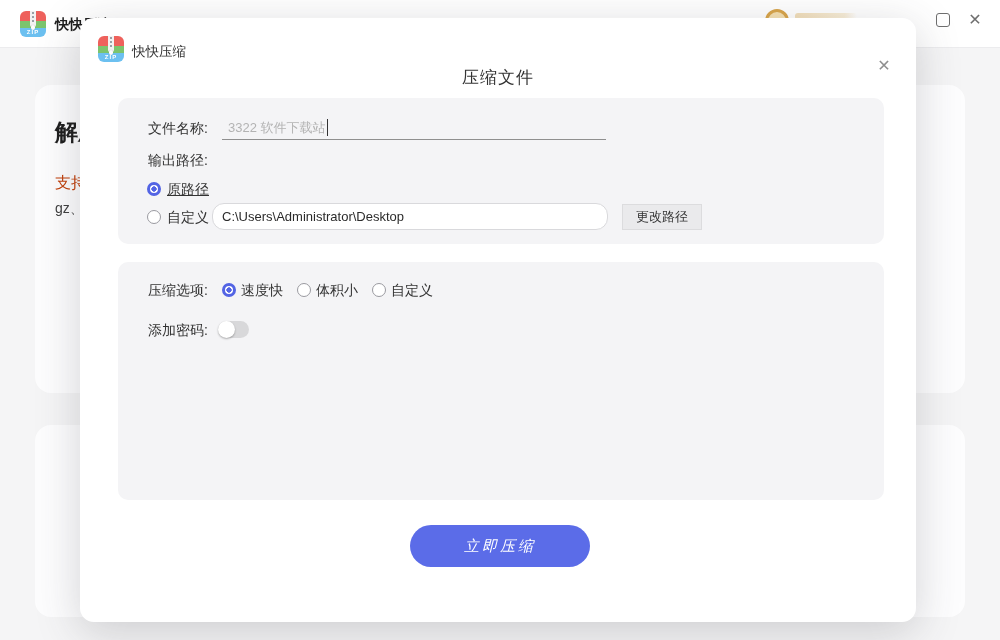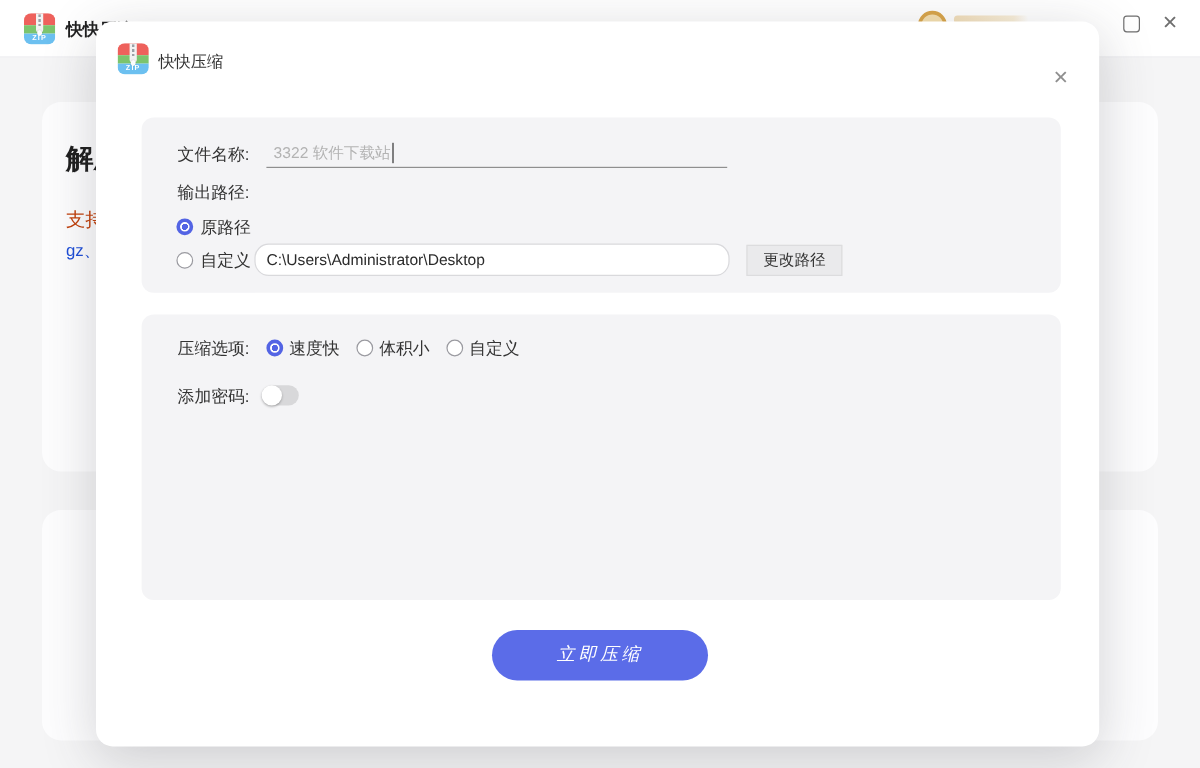--- a/index.html
+++ b/index.html
@@ -26,21 +26,21 @@
   .winbtn { position:absolute; z-index:1; }
   .btn-min { left:898px; top:21px; width:11px; height:2px; background:#6f6f6f; }
   .btn-max { left:936px; top:13px; width:14px; height:14px; border:1.7px solid #6f6f6f; border-radius:3px; background:transparent; }
   .btn-close-main { left:964px; top:8px; width:22px; height:24px; font-size:16px; color:#6f6f6f; text-align:center; line-height:24px; }
 
   .bg-card { position:absolute; background:#fdfdfe; border-radius:16px; z-index:1; }
   .bg-card-1 { left:35px; top:85px; width:930px; height:308px; }
   .bg-card-2 { left:35px; top:425px; width:930px; height:192px; }
   .bg-heading { position:absolute; left:20px; top:32px; font-size:23px; font-weight:bold; color:#1e1e1e; }
   .bg-line1 { position:absolute; left:20px; top:88px; font-size:16px; color:#c2410c; }
-  .bg-line2 { position:absolute; left:20px; top:115px; font-size:14px; color:#1d4ed8; }
+  .bg-line2 { position:absolute; left:20px; top:115px; font-size:14px; color:#404040; }
 
   
   .dialog { position:absolute; left:80px; top:18px; width:836px; height:604px; background:#fff; border-radius:14px;
             box-shadow:0 10px 45px rgba(60,60,70,.22); z-index:10; }
   .dlg-app-icon { left:18px; top:18px; }
   .dlg-app-title { position:absolute; left:52px; top:25px; font-size:13.5px; color:#333; }
   .dlg-close { position:absolute; left:792px; top:36px; width:24px; height:24px; text-align:center; line-height:24px; font-size:16px; color:#8f8f8f; cursor:pointer; }
   .dlg-title { position:absolute; left:0; top:48px; width:100%; text-align:center; font-size:17px; color:#333; font-weight:500; letter-spacing:1px; }
 
   .section { position:absolute; left:38px; width:766px; background:#f4f4f6; border-radius:10px; }
@@ -55,21 +55,21 @@
 
   .underline-input { position:absolute; left:142px; top:98px; width:384px; height:24px; border-bottom:1px solid #8f8f8f; font-size:13px; line-height:24px; padding-left:6px; white-space:nowrap; }
   .placeholder-text { color:#b3b3b3; display:inline-block; vertical-align:top; }
   .caret { display:inline-block; vertical-align:top; width:1px; height:17px; margin:3px 0 0 1px; background:#333; }
 
   .radio { position:absolute; width:14px; height:14px; border-radius:50%; }
   .radio.off { border:1px solid #9a9aa0; background:#fff; }
   .radio.on  { border:3px solid #5364e4; background:radial-gradient(circle,#5364e4 0 2.5px,#fff 2.7px); }
   .radio-label { position:absolute; font-size:14px; color:#333; }
 
-  .r1 { left:67px; top:164px; } .r1l { left:87px;  top:163px; }
+  .r1 { left:67px; top:164px; } .r1l { left:87px;  top:163px;text-decoration:underline; }
   .r2 { left:67px; top:192px; } .r2l { left:87px;  top:191px; }
   .c1 { left:142px; top:265px; } .c1l { left:161px; top:264px; }
   .c2 { left:217px; top:265px; } .c2l { left:236px; top:264px; }
   .c3 { left:292px; top:265px; } .c3l { left:311px; top:264px; }
 
   .path-input { position:absolute; left:132px; top:185px; width:396px; height:27px; background:#fff; border:1px solid #d9d9dc; border-radius:12px; font-size:13px; line-height:25px; padding-left:9px; color:#2b2b2b; }
   .change-btn { position:absolute; left:542px; top:186px; width:80px; height:26px; background:#eaeaec; border:1px solid #dcdcde; border-radius:0; font-size:13px; line-height:24px; text-align:center; color:#333; cursor:pointer; }
 
   .toggle { position:absolute; left:138px; top:303px; width:31px; height:17px; border-radius:9px; background:#d8d8da; cursor:pointer; }
   .toggle .knob { position:absolute; left:0px; top:0px; width:17px; height:17px; border-radius:50%; background:#fff; box-shadow:0 1px 2px rgba(0,0,0,.3); }
@@ -107,20 +107,21 @@
   <div class="app-icon dlg-app-icon" style="position:absolute;">
     <div class="stripe-red"></div>
     <div class="stripe-green"></div>
     <div class="stripe-blue"></div>
     <div class="zipper"></div>
     <div class="zip-label">ZIP</div>
   </div>
   <div class="dlg-app-title">快快压缩</div>
   <div class="dlg-close">✕</div>
 
+  <div class="dlg-title">压缩文件</div>
 
   <div class="section section-1"></div>
   <div class="section section-2"></div>
 
   <div class="form-label lbl-filename">文件名称:</div>
   <div class="underline-input"><span class="placeholder-text">3322 软件下载站</span><span class="caret"></span></div>
 
   <div class="form-label lbl-output">输出路径:</div>
 
   <div class="radio on r1"></div>

